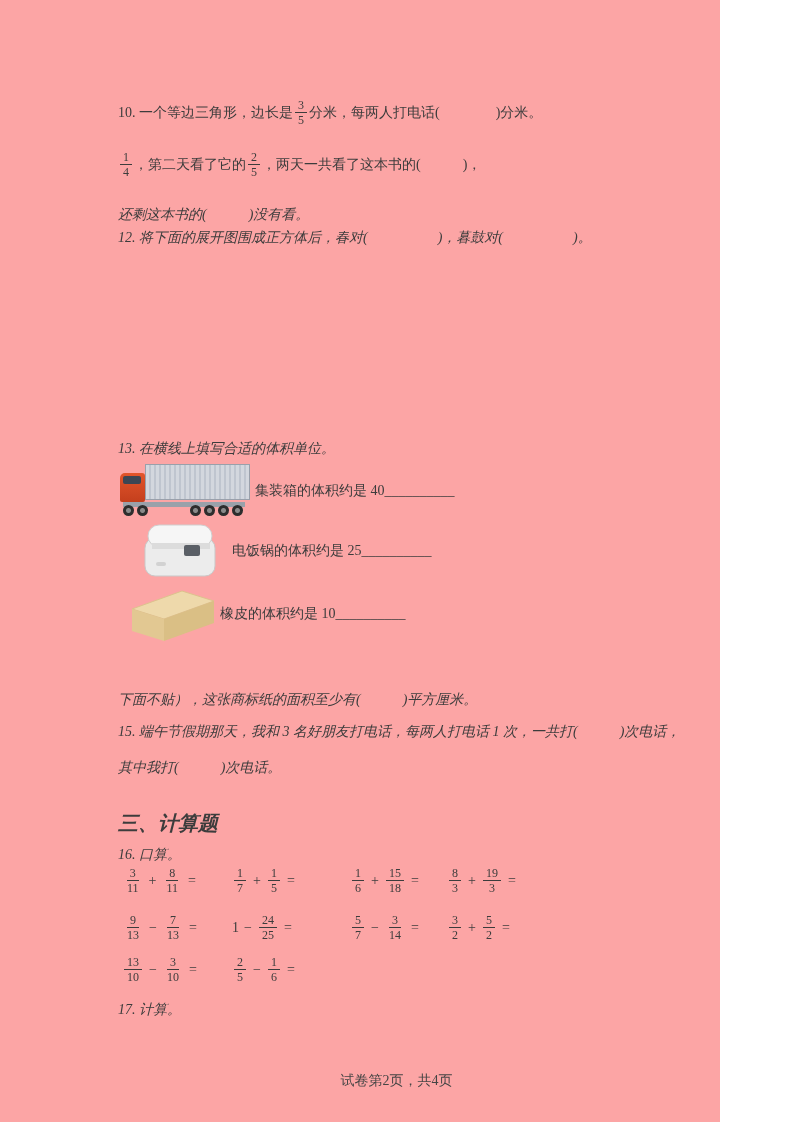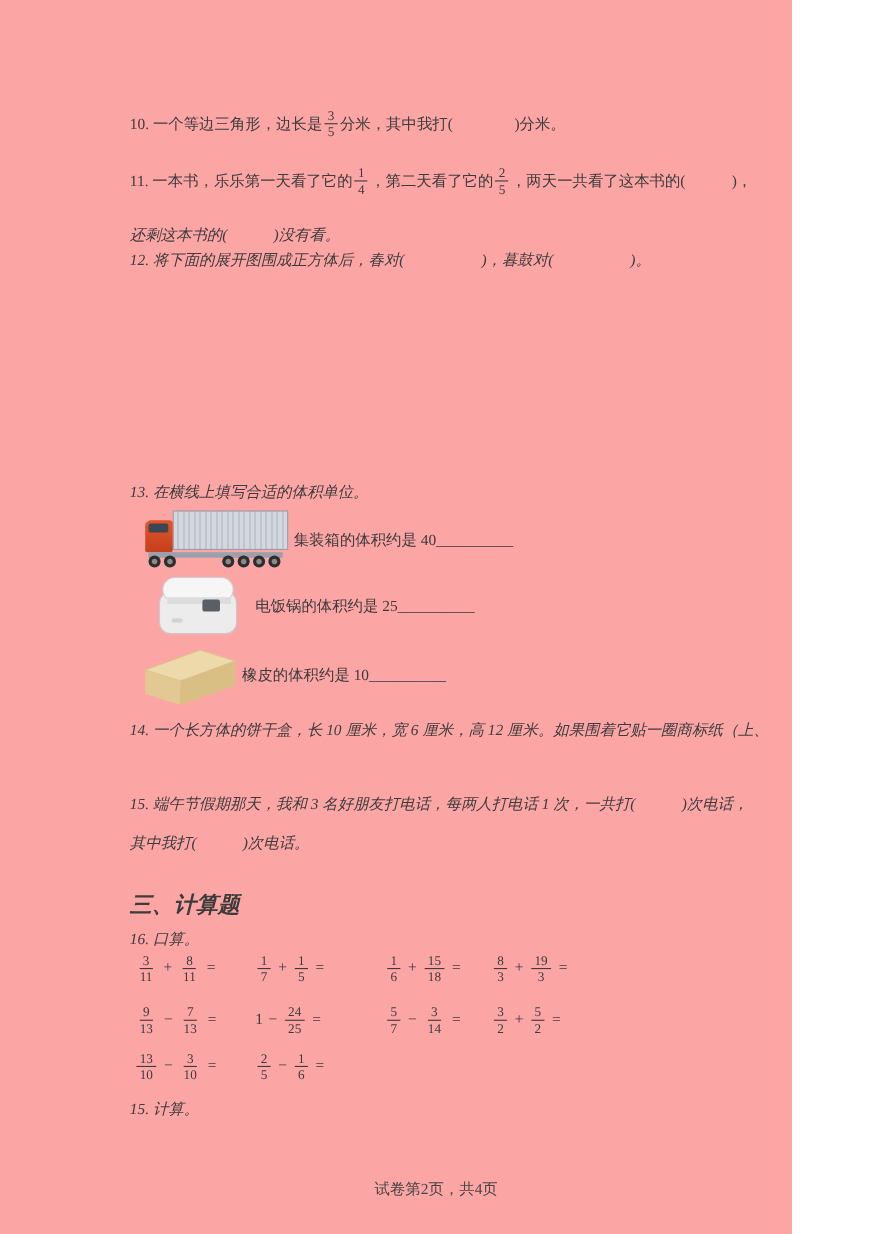--- a/index.html
+++ b/index.html
@@ -34,44 +34,43 @@
 <body>
 
 <div class="page">
 
   <div class="qrow" style="left:118px;top:98px;">
     <span>10. 一个等边三角形，边长是</span>
     <span class="frac">
       <span class="num">3</span>
       <span class="den">5</span>
     </span>
-    <span>分米，其中我打(　　　　)分米。</span>
+    <span>分米，每两人打电话(　　　　)分米。</span>
   </div>
 
   <div class="qrow" style="left:118px;top:150px;">
-    <span>11. 一本书，乐乐第一天看了它的</span>
     <span class="frac">
       <span class="num">1</span>
       <span class="den">4</span>
     </span>
     <span>，第二天看了它的</span>
     <span class="frac">
       <span class="num">2</span>
       <span class="den">5</span>
     </span>
     <span>，两天一共看了这本书的(　　　)，</span>
   </div>
   <div class="line" style="left:118px;top:204px;">还剩这本书的(　　　)没有看。</div>
 
   <div class="line" style="left:118px;top:227px;">12. 将下面的展开图围成正方体后，春对(　　　　　)，暮鼓对(　　　　　)。</div>
 
 
   <div class="line" style="left:118px;top:438px;">13. 在横线上填写合适的体积单位。</div>
 
-  <div class="objrow" style="left:132px;top:464px;">
+  <div class="objrow" style="left:120px;top:464px;">
     <div class="truck">
       <div class="t-box"></div>
       <div class="t-cab"></div>
       <div class="t-cab-win"></div>
       <div class="t-chassis"></div>
       <div class="t-wheel" style="left:3px;"></div>
       <div class="t-wheel" style="left:17px;"></div>
       <div class="t-wheel" style="left:70px;"></div>
       <div class="t-wheel" style="left:84px;"></div>
       <div class="t-wheel" style="left:98px;"></div>
@@ -93,21 +92,21 @@
 
   <div class="objrow" style="left:124px;top:585px;">
     <svg width="92" height="58" viewBox="0 0 92 58">
       <polygon points="8,24 58,6 90,16 40,34" fill="#eed9ab" stroke="#ddc28d" stroke-width="1"></polygon>
       <polygon points="8,24 40,34 40,56 8,46" fill="#e2c892"></polygon>
       <polygon points="40,34 90,16 90,38 40,56" fill="#dabf85"></polygon>
     </svg>
     <span class="lbl" style="margin-left:4px;">橡皮的体积约是 10__________</span>
   </div>
 
-  <div class="line" style="left:118px;top:654px;">14. 一个长方体的饼干盒，长 10 厘米，宽 6 厘米，高 12 厘米。如果围着它贴一圈商标纸（上、</div>
+  <div class="line" style="left:118px;top:689px;">下面不贴），这张商标纸的面积至少有(　　　)平方厘米。</div>
 
   <div class="line" style="left:118px;top:721px;">15. 端午节假期那天，我和 3 名好朋友打电话，每两人打电话 1 次，一共打(　　　)次电话，</div>
   <div class="line" style="left:118px;top:757px;">其中我打(　　　)次电话。</div>
 
   <div class="line bold" style="left:118px;top:812px;">三、计算题</div>
   <div class="line" style="left:118px;top:844px;text-align:right;">16. 口算。</div>
 
   <div class="expr" style="left:122px;top:866px;">
     <span class="frac">
         <span class="num">3</span>
@@ -221,17 +220,17 @@
         <span class="den">5</span>
       </span>
     <span>−</span>
     <span class="frac">
         <span class="num">1</span>
         <span class="den">6</span>
       </span>
     <span>=</span>
   </div>
 
-  <div class="line" style="left:118px;top:999px;">15. 计算。</div>
+  <div class="line" style="left:118px;top:999px;">17. 计算。</div>
 
   <div class="footer">试卷第2页，共4页</div>
 
 </div>
 
 </body></html>

